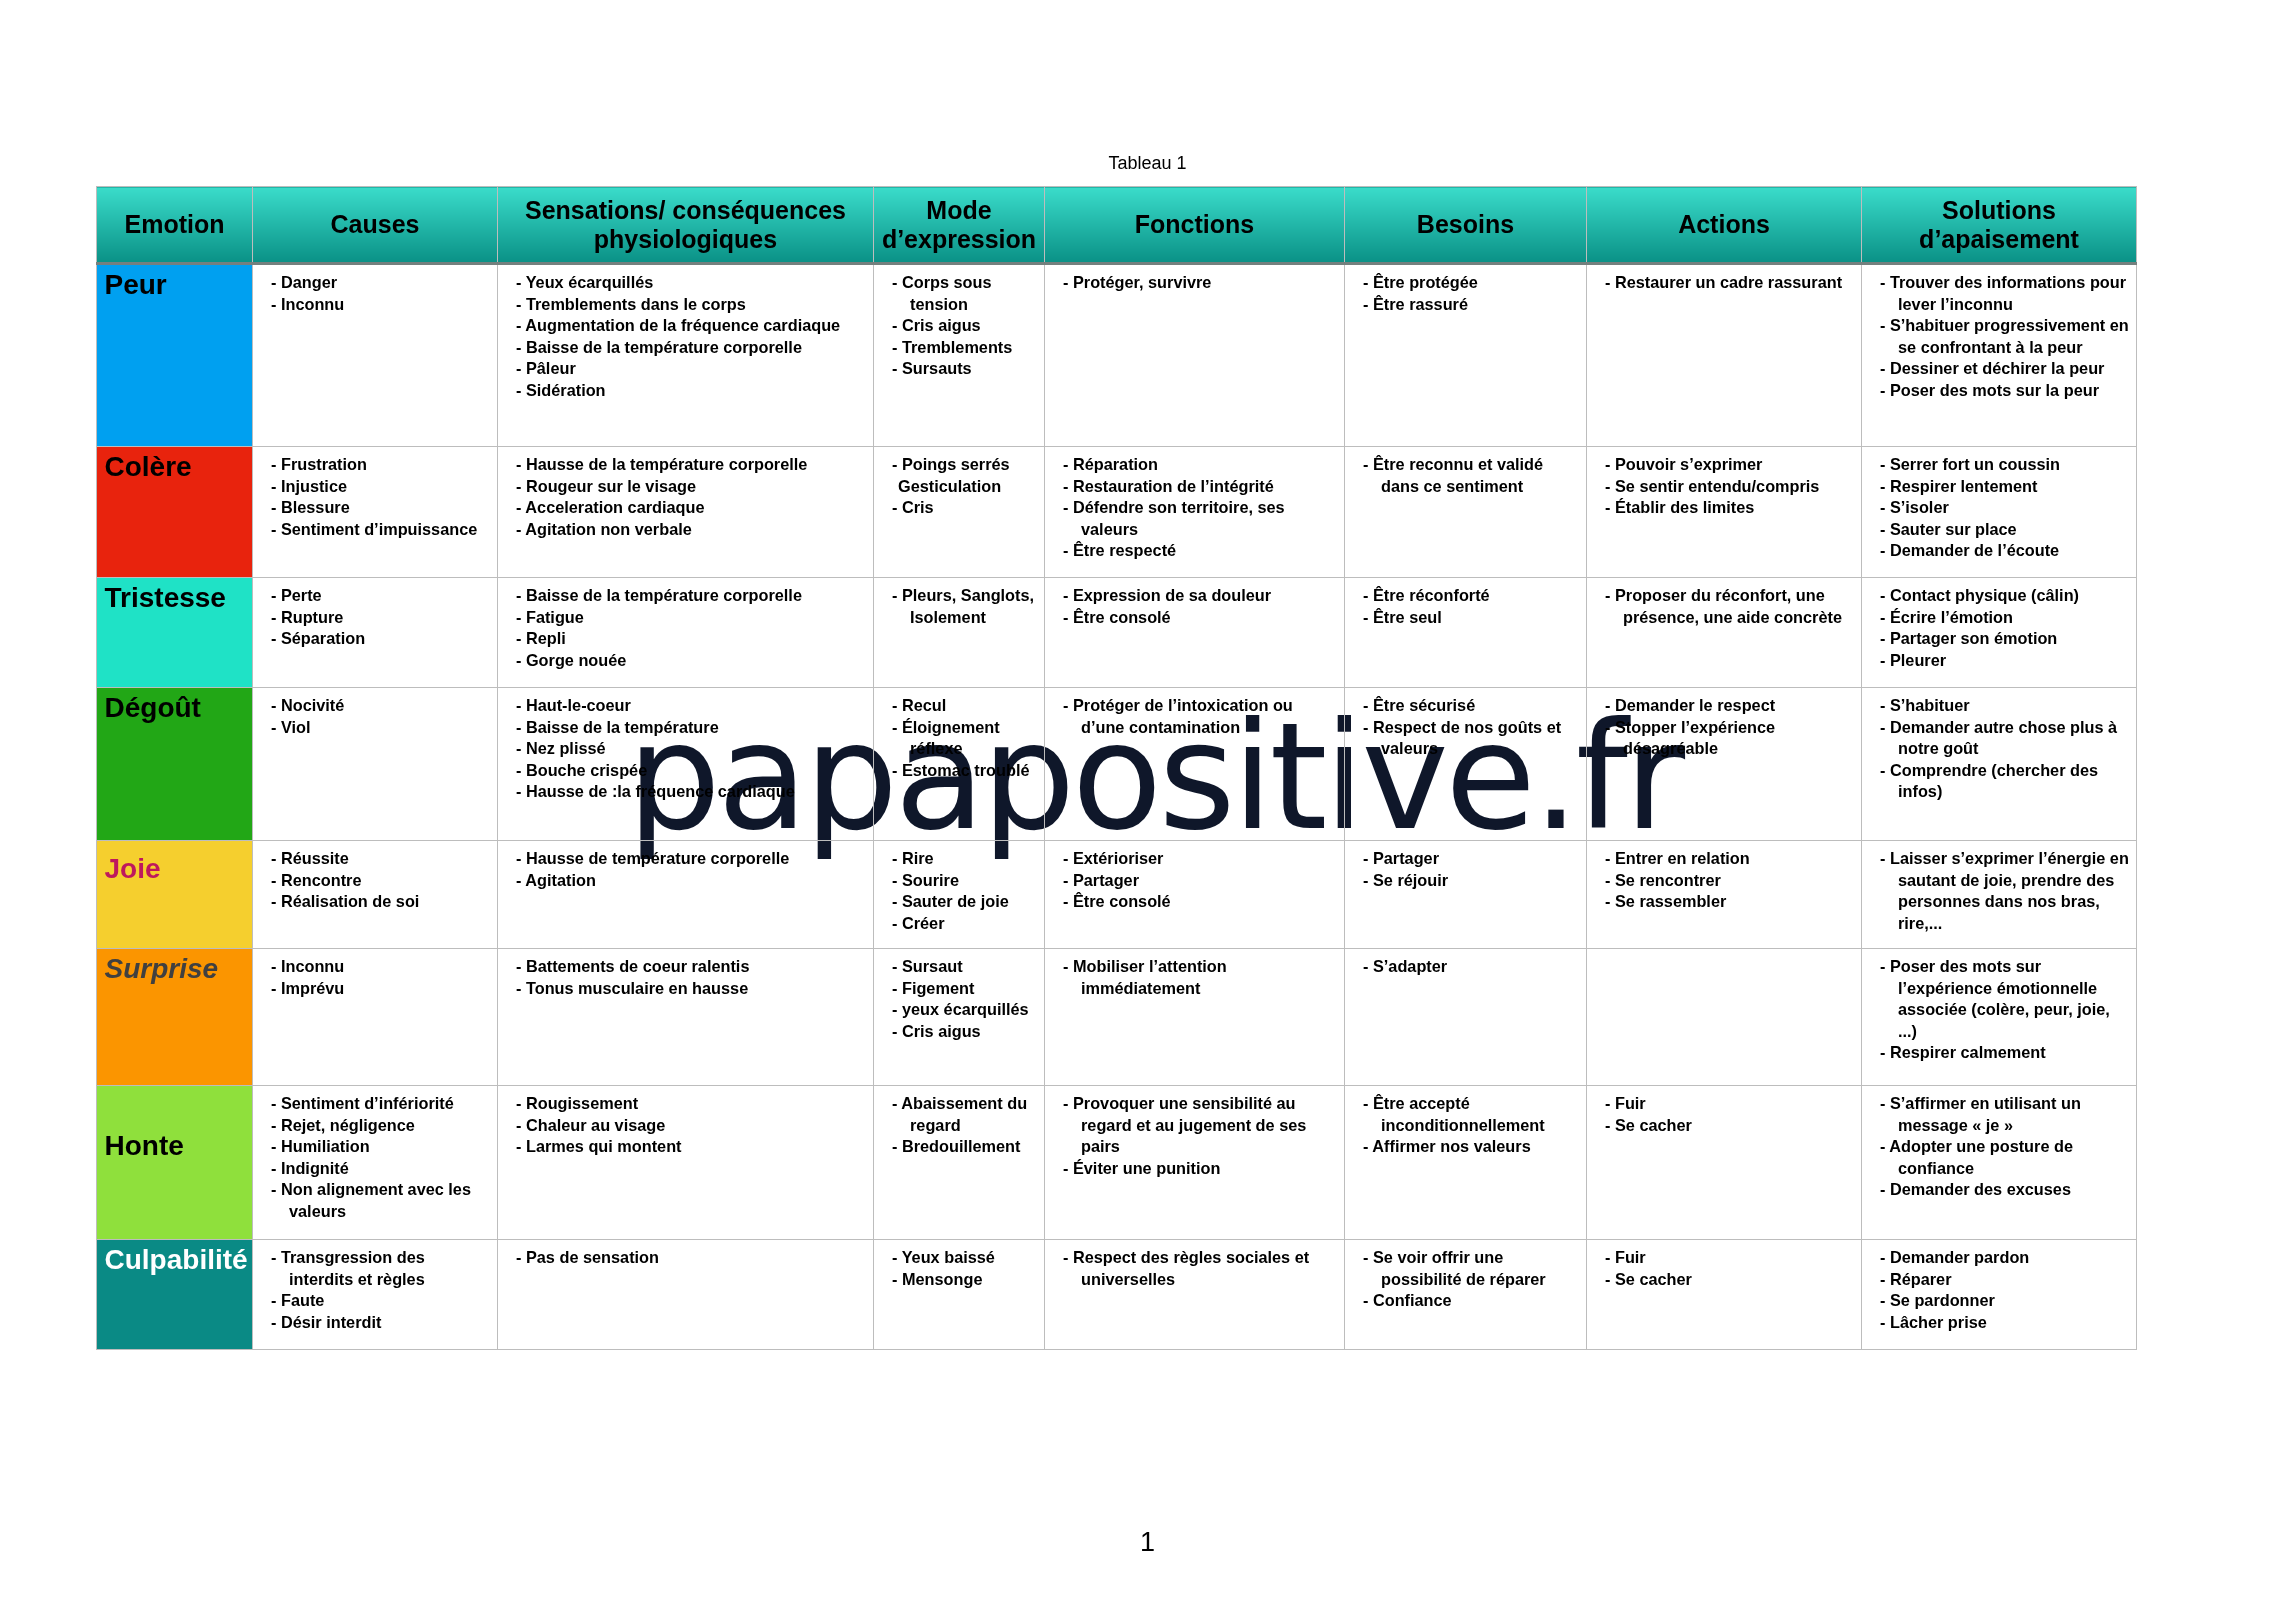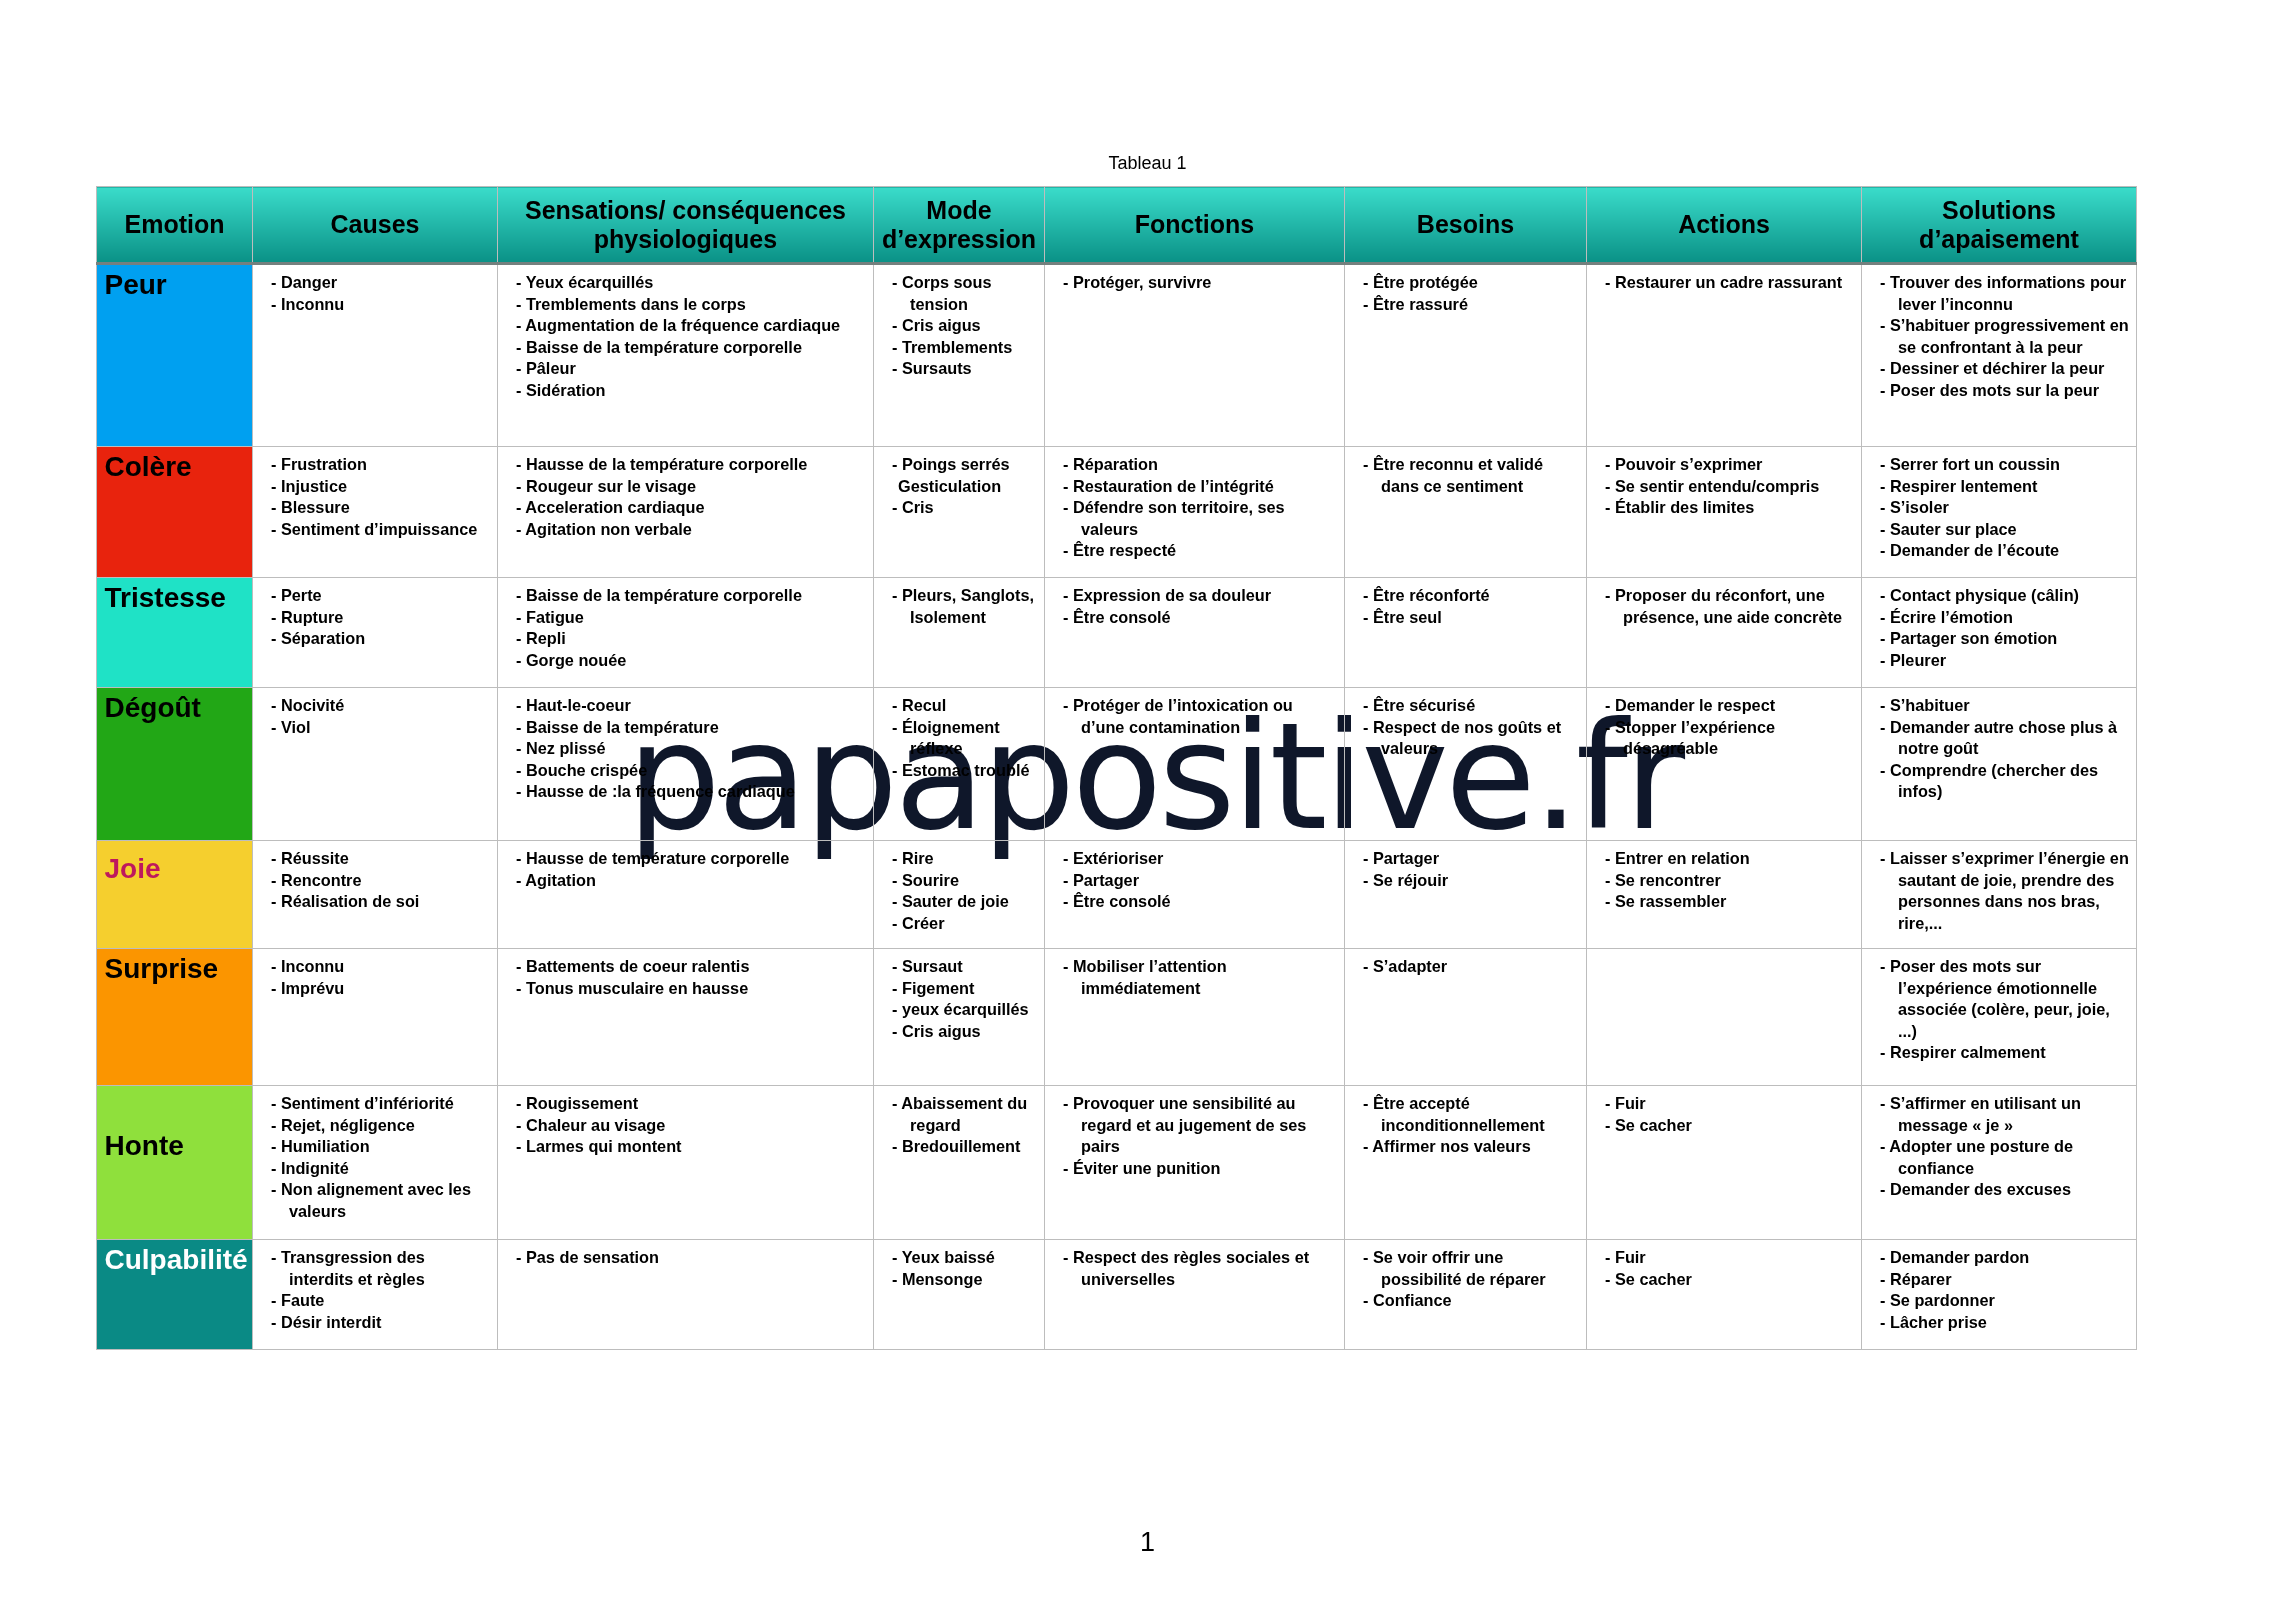--- a/index.html
+++ b/index.html
@@ -237,21 +237,21 @@
             <div class="line">- Entrer en relation</div>
             <div class="line">- Se rencontrer</div>
             <div class="line">- Se rassembler</div>
           </td>
           <td>
             <div class="line">- Laisser s’exprimer l’énergie en sautant de joie, prendre des personnes dans nos bras, rire,...</div>
           </td>
         </tr>
         <tr style="height: 137px;">
           <td class="emotion-cell" style="background: rgb(251, 149, 0);">
-            <div class="emotion-label" style="color: #000000;">Surprise</div>
+            <div class="emotion-label" style="color: #404040; font-style: italic;">Surprise</div>
           </td>
           <td>
             <div class="line">- Inconnu</div>
             <div class="line">- Imprévu</div>
           </td>
           <td>
             <div class="line">- Battements de coeur ralentis</div>
             <div class="line">- Tonus musculaire en hausse</div>
           </td>
           <td>

